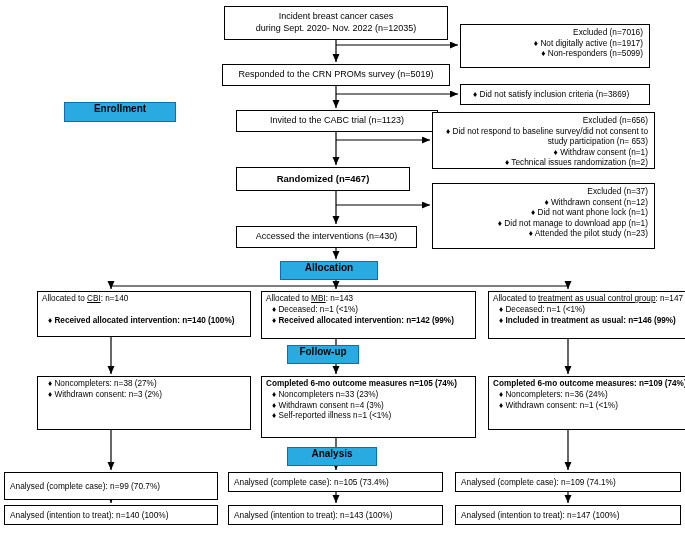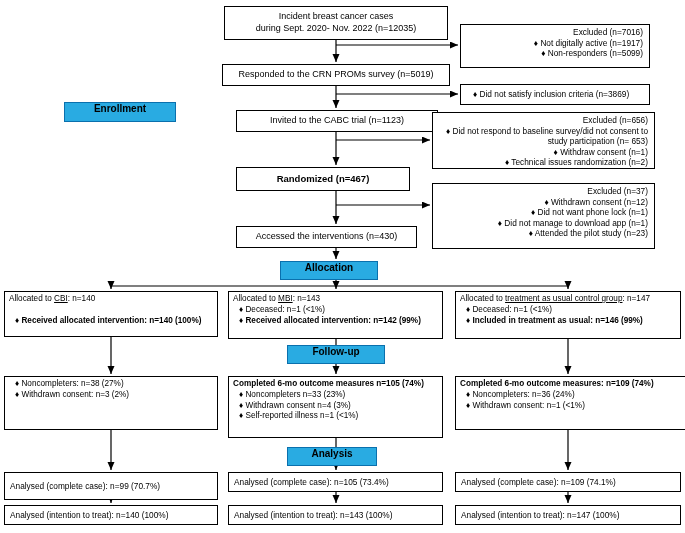--- a/index.html
+++ b/index.html
@@ -2,21 +2,21 @@
 <html><head>
 <meta charset="utf-8">
 <style>
   html,body{margin:0;padding:0;background:#ffffff;}
   .flow{position:relative;width:685px;height:533px;background:#fff;font-family:"Liberation Sans",sans-serif;color:#000;overflow:hidden;}
   .arrows{position:absolute;left:0;top:0;}
   .box{position:absolute;background:#fff;border:1px solid #000;box-sizing:border-box;font-size:8.5px;line-height:1.3;}
   .ctr{display:flex;flex-direction:column;align-items:center;justify-content:center;text-align:center;font-size:9px;padding:1px 3px;}
   .pad{padding:2px 6px;font-size:8.3px;line-height:1.28;text-align:right;}
   .one{display:flex;align-items:center;padding:0 5px;font-size:8.3px;}
-  .cols{padding:2px 4px;font-size:8.2px;line-height:1.32;}
+  .cols{padding:2px 4px;font-size:8.2px;line-height:1.32;margin-left:33px;}
   .li{padding-left:13px;text-indent:-7px;}
   .b{font-weight:bold;}
   .u{text-decoration:underline;}
   .gap{margin-top:11px;}
   .rand{font-size:9.5px;font-weight:bold;}
   .pill{position:absolute;background:#29abe2;border:1px solid #0a70ad;border-radius:0;display:flex;justify-content:center;font-weight:bold;font-size:10px;box-sizing:border-box;}
 </style>
 </head>
 <body>
 
@@ -100,21 +100,21 @@
     <div class="li">♦ Did not manage to download app (n=1)</div>
     <div class="li">♦ Attended the pilot study (n=23)</div>
   </div>
 
   <div class="pill" style="left:64px;top:102px;width:112px;height:20px">
     <span>Enrollment</span>
   </div>
   <div class="pill" style="left:280px;top:261px;width:98px;height:19px">
     <span>Allocation</span>
   </div>
-  <div class="pill" style="left:287px;top:345px;width:98px;height:19px">
+  <div class="pill" style="left:287px;top:345px;width:72px;height:19px">
     <span>Follow-up</span>
   </div>
   <div class="pill" style="left:287px;top:447px;width:90px;height:19px">
     <span>Analysis</span>
   </div>
 
   <div class="box cols" style="left:4px;top:291px;width:214px;height:46px">
     <div><span>Allocated to </span><span class="u">CBI</span><span>: n=140</span></div>
     <div class="li b gap">♦ Received allocated intervention: n=140 (100%)</div>
   </div>

